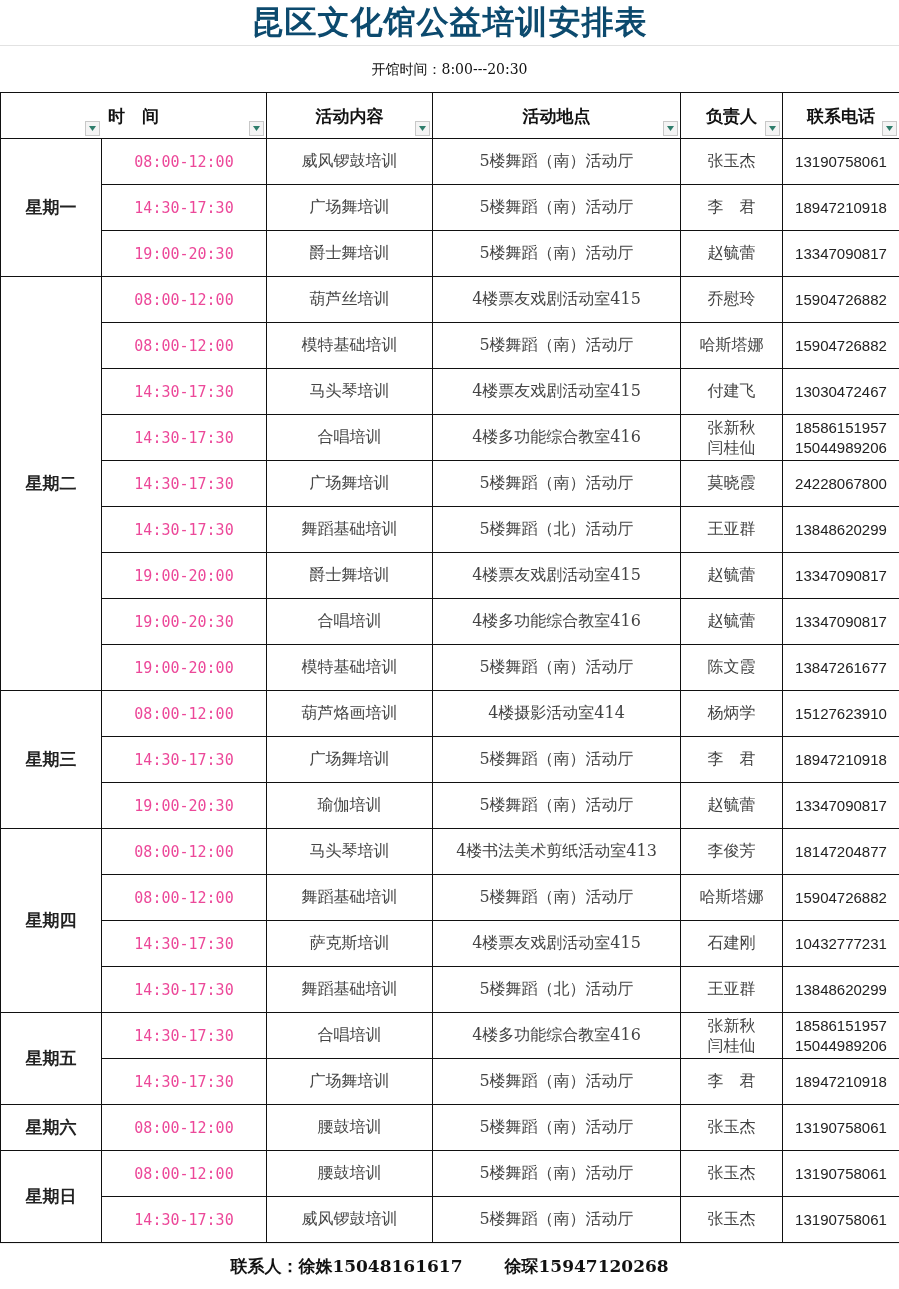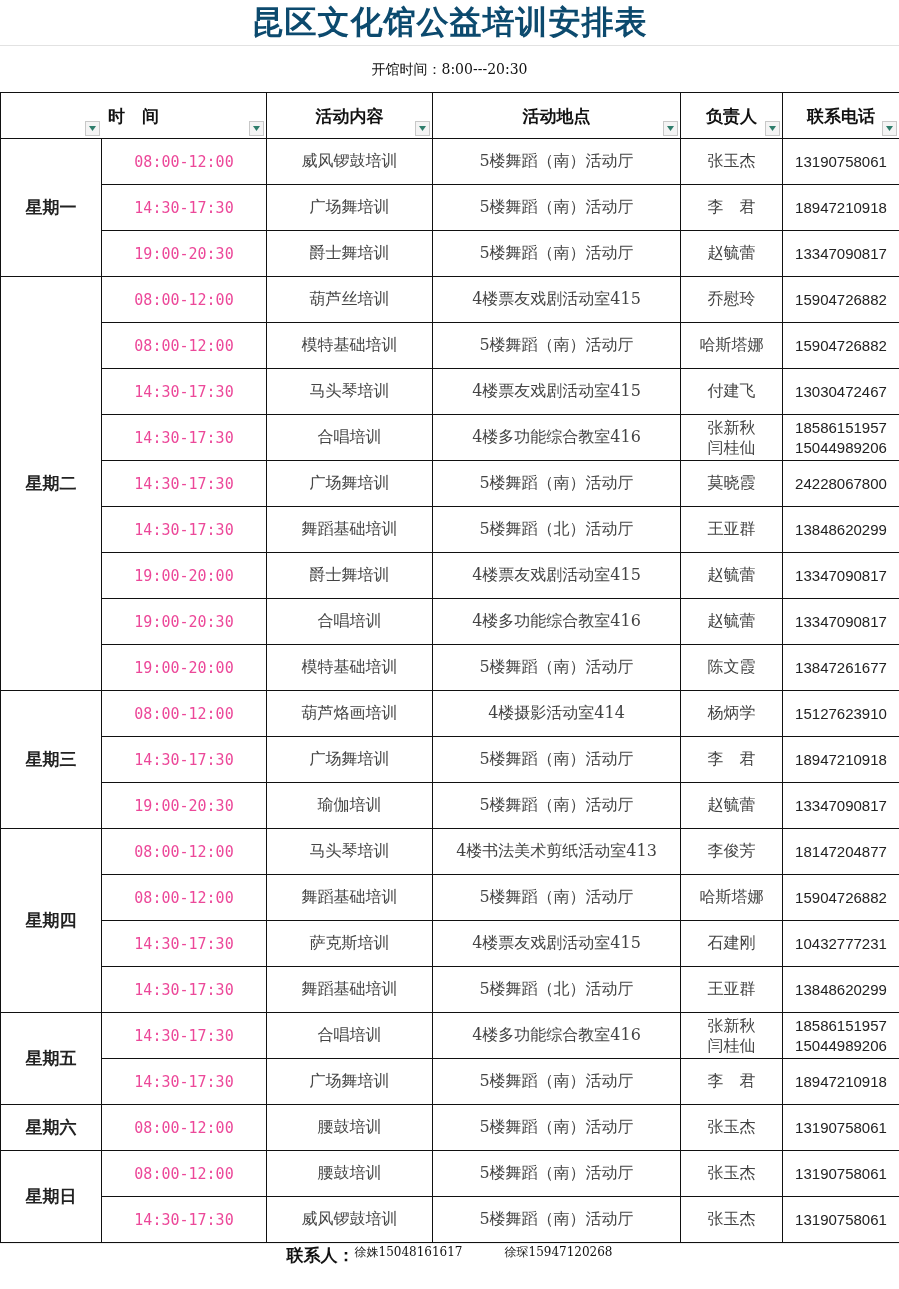--- a/index.html
+++ b/index.html
@@ -47,25 +47,25 @@
       width: 15px; height: 15px;
       background: #f4f4f4; border: 1px solid #c8c8c8;
       display: flex; align-items: center; justify-content: center;
       cursor: pointer;
     }
     .filter-btn svg { width: 7px; height: 5px; }
     .filter-btn.left { left: 84px; right: auto; }
 
     .footer-row {
       position: absolute; left: 0; top: 1243px; width: 899px; height: 46px;
-      display: flex; justify-content: center;
+      display: flex; align-items: center; justify-content: center;
       border-top: 1px solid #f0f0f0;
     }
     .footer-label { font-size: 17px; font-weight: bold; color: #111; }
-    .footer-contact { font-size: 12px; font-weight: normal; color: #111; }
+    .footer-contact { font-size: 17px; font-weight: bold; color: #111; }
     .footer-gap { display: inline-block; width: 42px; }
   </style>
 </head>
 <body>
 
 <div class="title-row">
   <div class="title">昆区文化馆公益培训安排表</div>
 </div>
 <div class="subtitle-row">
   <div class="subtitle">开馆时间：8:00---20:30</div>

